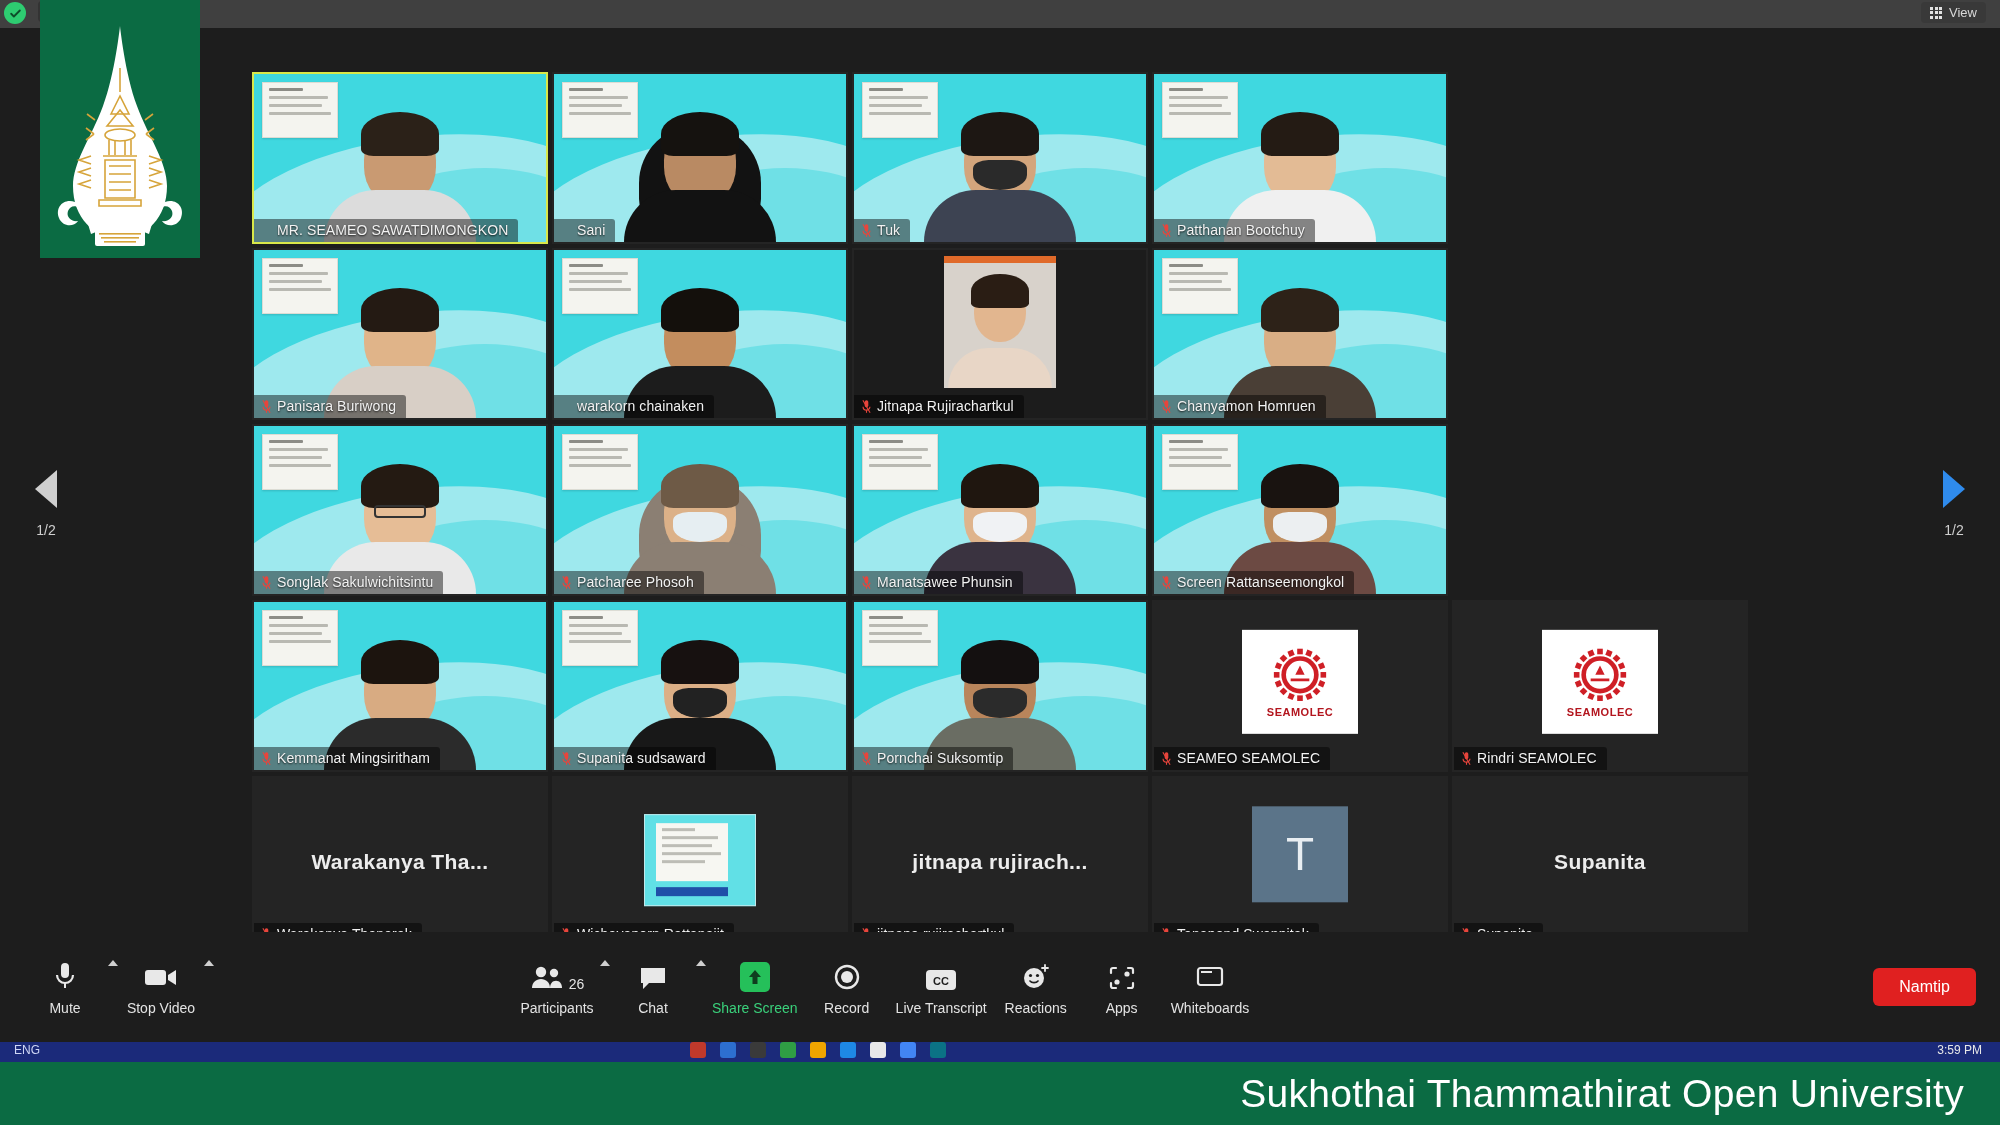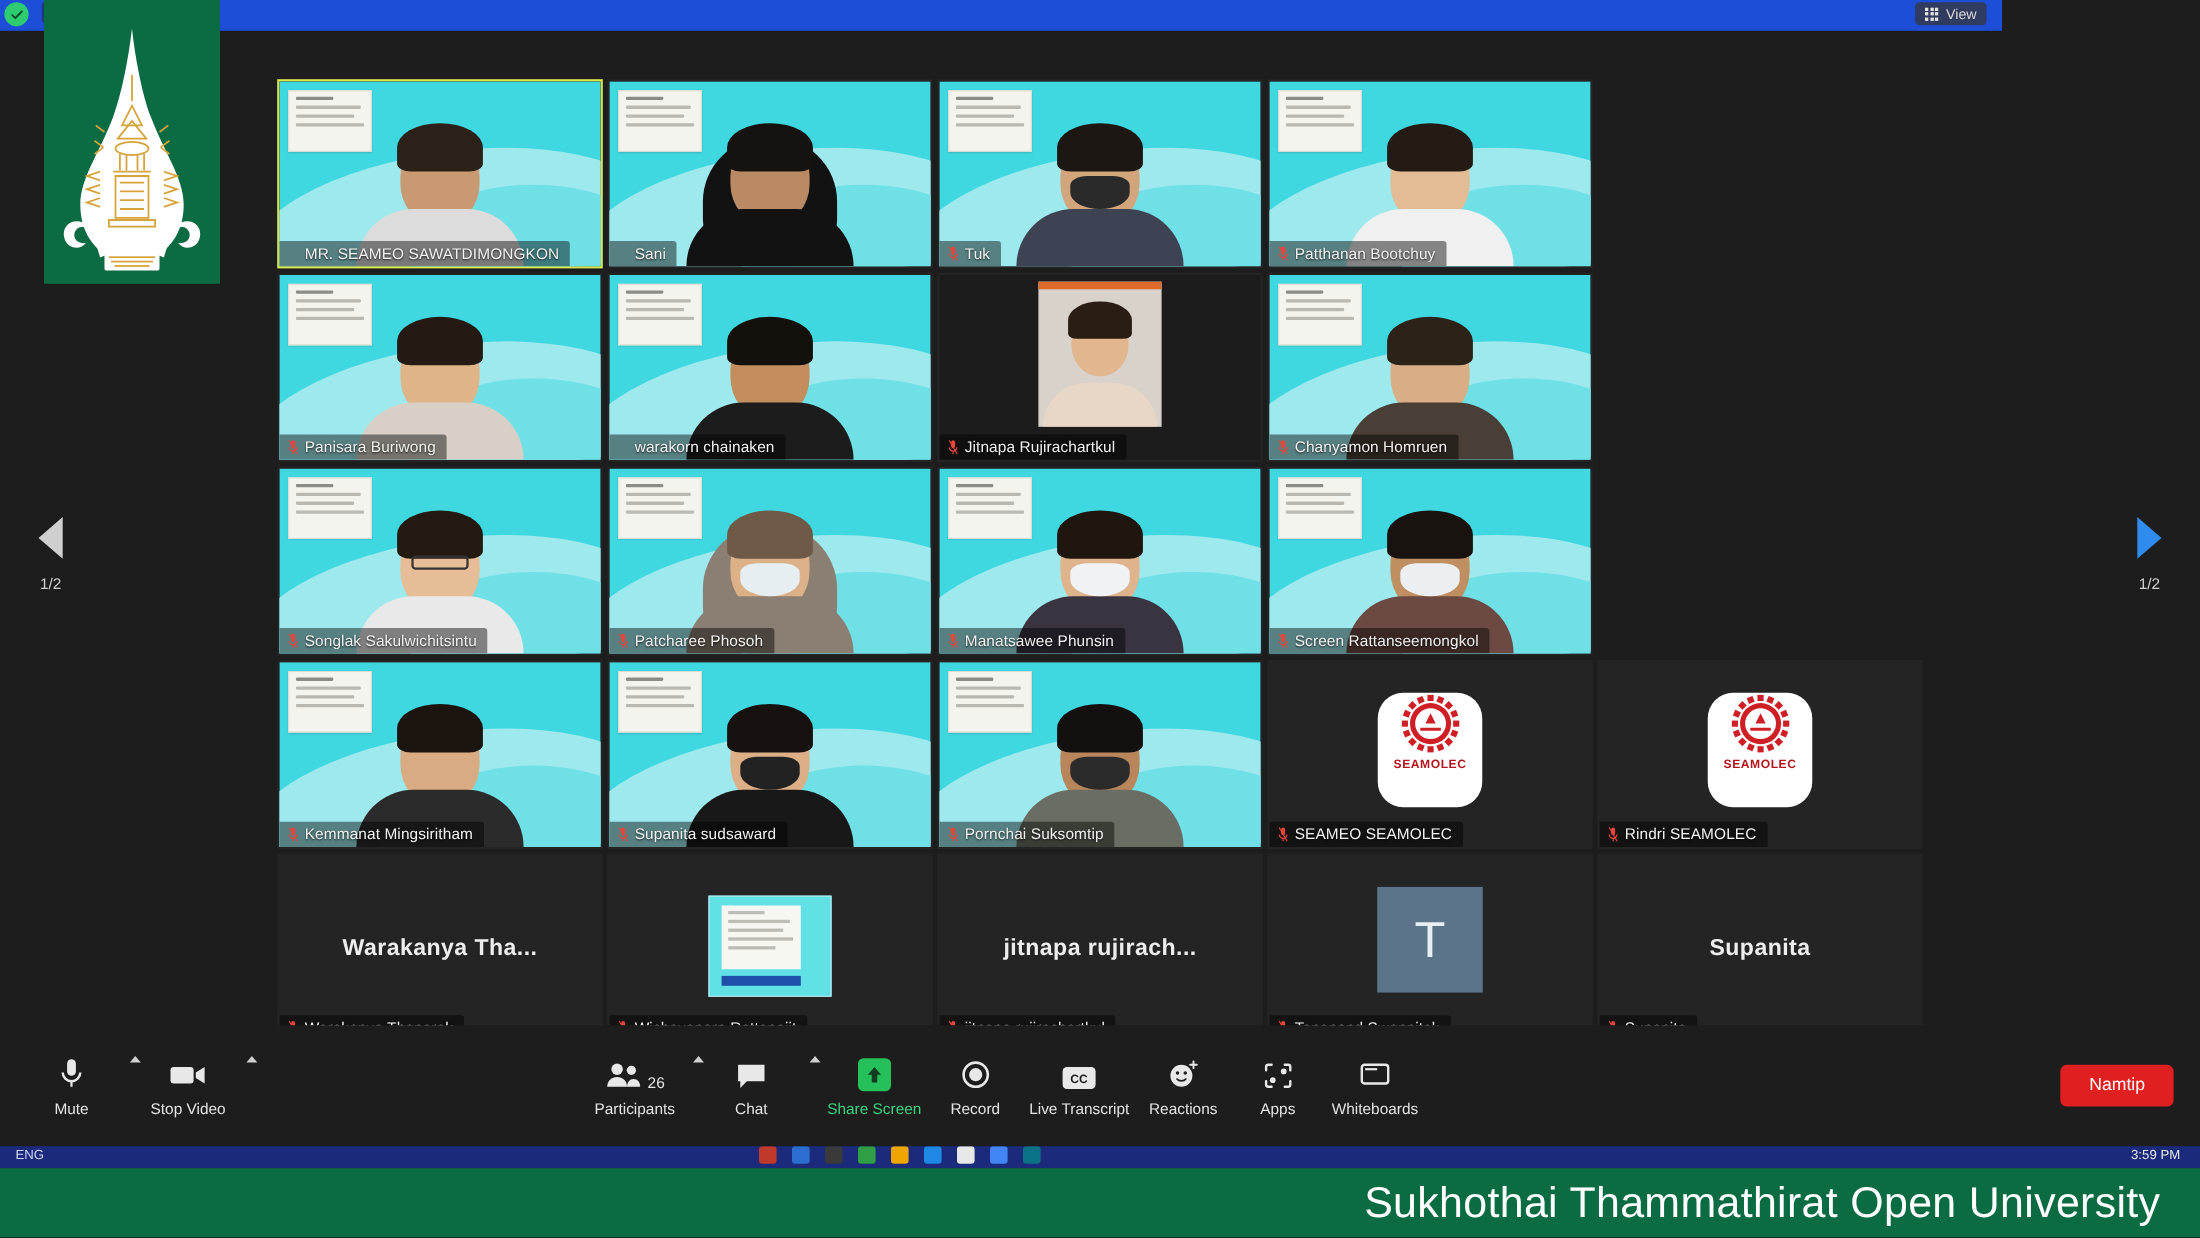--- a/index.html
+++ b/index.html
@@ -5,21 +5,21 @@
 <style>
   * { margin:0; padding:0; box-sizing:border-box; }
   html, body {
     width:2000px; height:1125px;
     background:#1a1a1a; overflow:hidden;
     font-family:"Liberation Sans", sans-serif;
   }
   #app { position:relative; width:2000px; height:1125px; background:#1d1d1d; }
 
   
-  .topbar { position:absolute; top:0; left:0; width:1820px; height:28px; background:#1d4ed8; z-index:40; }
+  .topbar { position:absolute; top:0; left:0; width:2000px; height:28px; background:#404040; z-index:40; }
   .rec-badge {
     position:absolute; left:38px; top:1px; display:flex; align-items:center; gap:7px;
     padding:3px 10px 3px 8px; border-radius:4px; background:rgba(40,40,40,.55);
   }
   .rec-dot { width:12px; height:12px; border-radius:50%; background:#8a8a8a; display:inline-block; }
   .rec-text { font-size:13px; color:#c8c8c8; letter-spacing:.2px; }
   .view-btn {
     position:absolute; right:14px; top:2px; display:flex; align-items:center; gap:7px;
     padding:3px 9px; border-radius:4px; background:rgba(55,55,55,.75); cursor:pointer;
   }
@@ -100,22 +100,22 @@
     position:absolute; inset:0; display:flex; align-items:center; justify-content:center;
     font-size:21px; font-weight:bold; color:#ededed; letter-spacing:.4px; padding:0 14px; text-align:center;
   }
   .avatar-letter {
     position:absolute; left:50%; top:50%; transform:translate(-50%,-58%);
     width:96px; height:96px; background:#5b7489; display:flex; align-items:center; justify-content:center;
     color:#e9eef2; font-size:46px; font-weight:500;
   }
   .seamolec-logo {
     position:absolute; left:50%; top:50%; transform:translate(-50%,-54%);
-    width:95px; height:104px; background:#ffffff; display:flex; flex-direction:column;
-    align-items:center; justify-content:flex-start; gap:3px;border-radius:23px;
+    width:116px; height:104px; background:#ffffff; display:flex; flex-direction:column;
+    align-items:center; justify-content:center; gap:3px;
   }
   .seamolec-logo .gear { width:56px; height:56px; }
   .seamolec-logo .lbl { font-size:11px; font-weight:bold; color:#b3151e; letter-spacing:.5px; }
   .doc-thumb {
     position:absolute; left:50%; top:50%; transform:translate(-50%,-52%);
     width:112px; height:92px; background:#61e0e6; border:1px solid #bfe9ec; overflow:hidden;
   }
   .doc-thumb .pg { position:absolute; left:11px; top:8px; width:72px; height:58px; background:#f7f7f2; }
   .doc-thumb .pg i { display:block; height:3px; margin:5px 6px 0; background:#bdbdb6; }
   .doc-thumb .bar { position:absolute; left:11px; bottom:9px; width:72px; height:9px; background:#1f4fa8; }
@@ -135,21 +135,21 @@
     background:#1d1d1d; display:flex; align-items:center; z-index:30;
   }
   .tb-item {
     position:relative; display:flex; flex-direction:column; align-items:center; justify-content:center;
     min-width:86px; height:74px; cursor:pointer; padding:0 6px;
   }
   .tb-icon { height:34px; display:flex; align-items:flex-end; justify-content:center; }
   .tb-label { font-size:14px; color:#e3e3e3; margin-top:8px; white-space:nowrap; }
   .tb-label.green { color:#3ad17b; }
   .caret { width:0; height:0; border-left:5px solid transparent; border-right:5px solid transparent; border-bottom:6px solid #cfcfcf; }
-  .tb-with-caret { display:flex; align-items:flex-start; gap:10px; }
+  .tb-with-caret { display:flex; align-items:flex-start; }
   .caret-btn { margin-top:10px; cursor:pointer; }
   .badge-count { font-size:14px; color:#e3e3e3; margin-left:5px; }
   .leave-btn {
     position:absolute; right:24px; top:50%; transform:translateY(-50%);
     background:#e02020; color:#fff; font-size:16px; padding:10px 26px; border-radius:6px;
     cursor:pointer; border:none;
   }
   .share-sq { width:30px; height:30px; background:#25c05a; border-radius:5px; display:flex; align-items:center; justify-content:center; }
 
   

